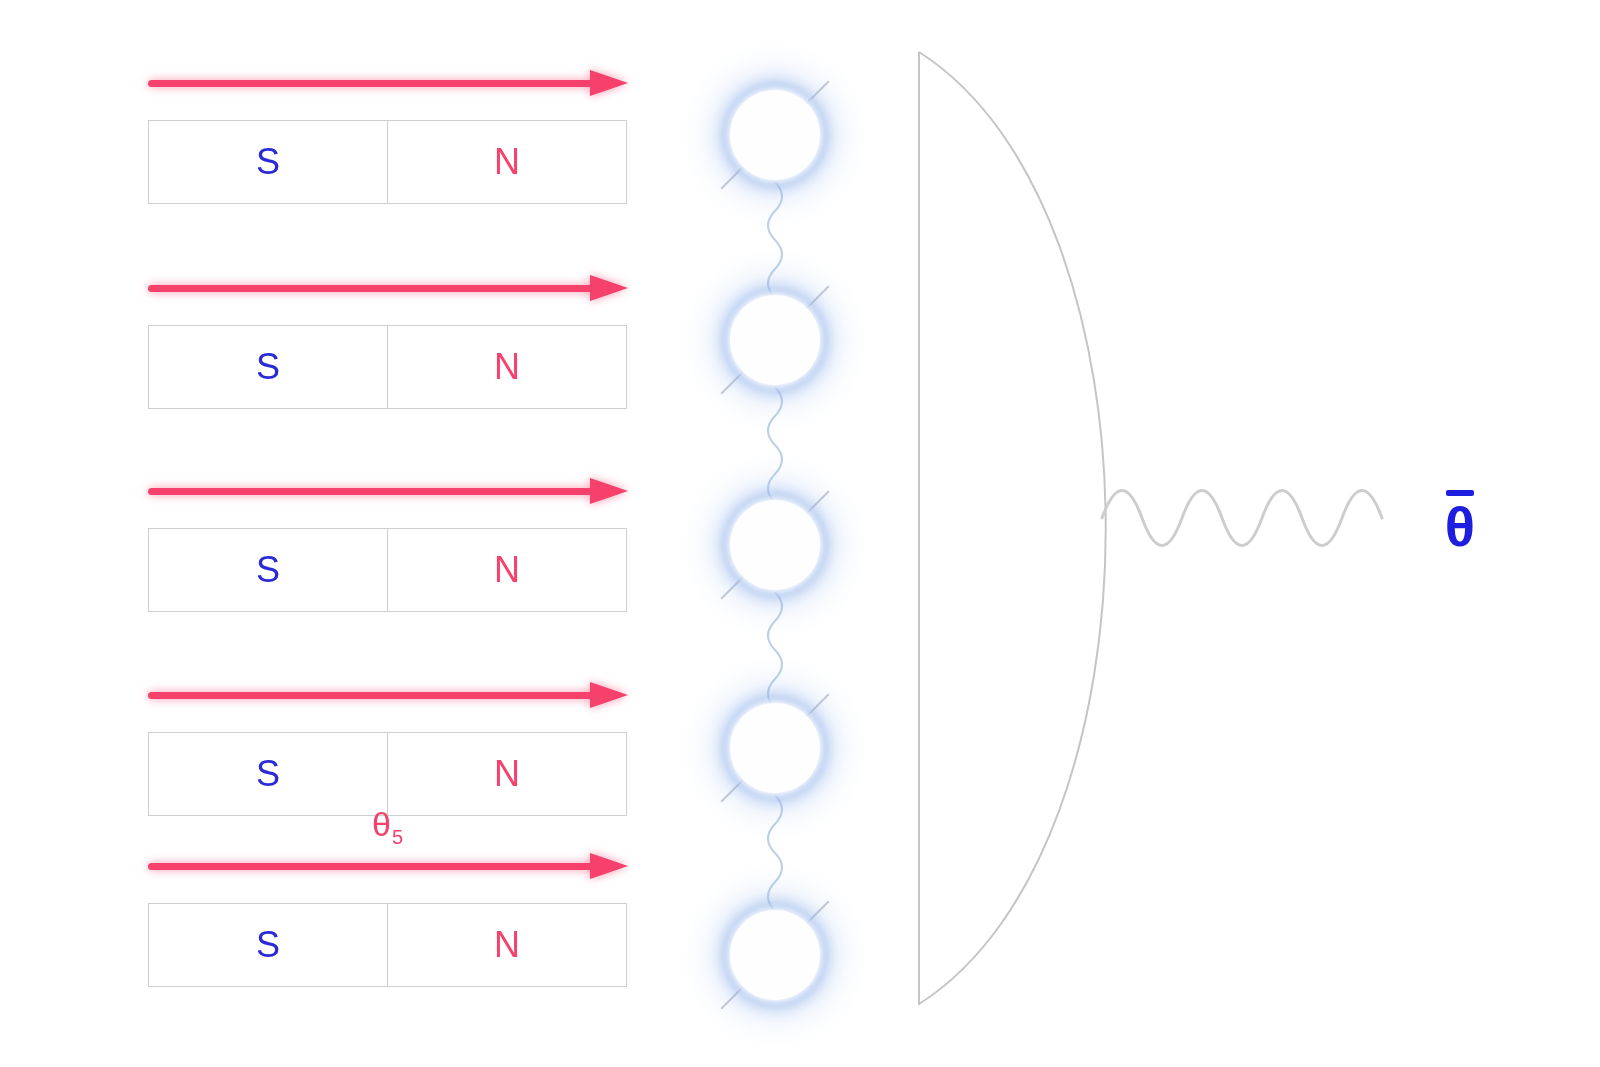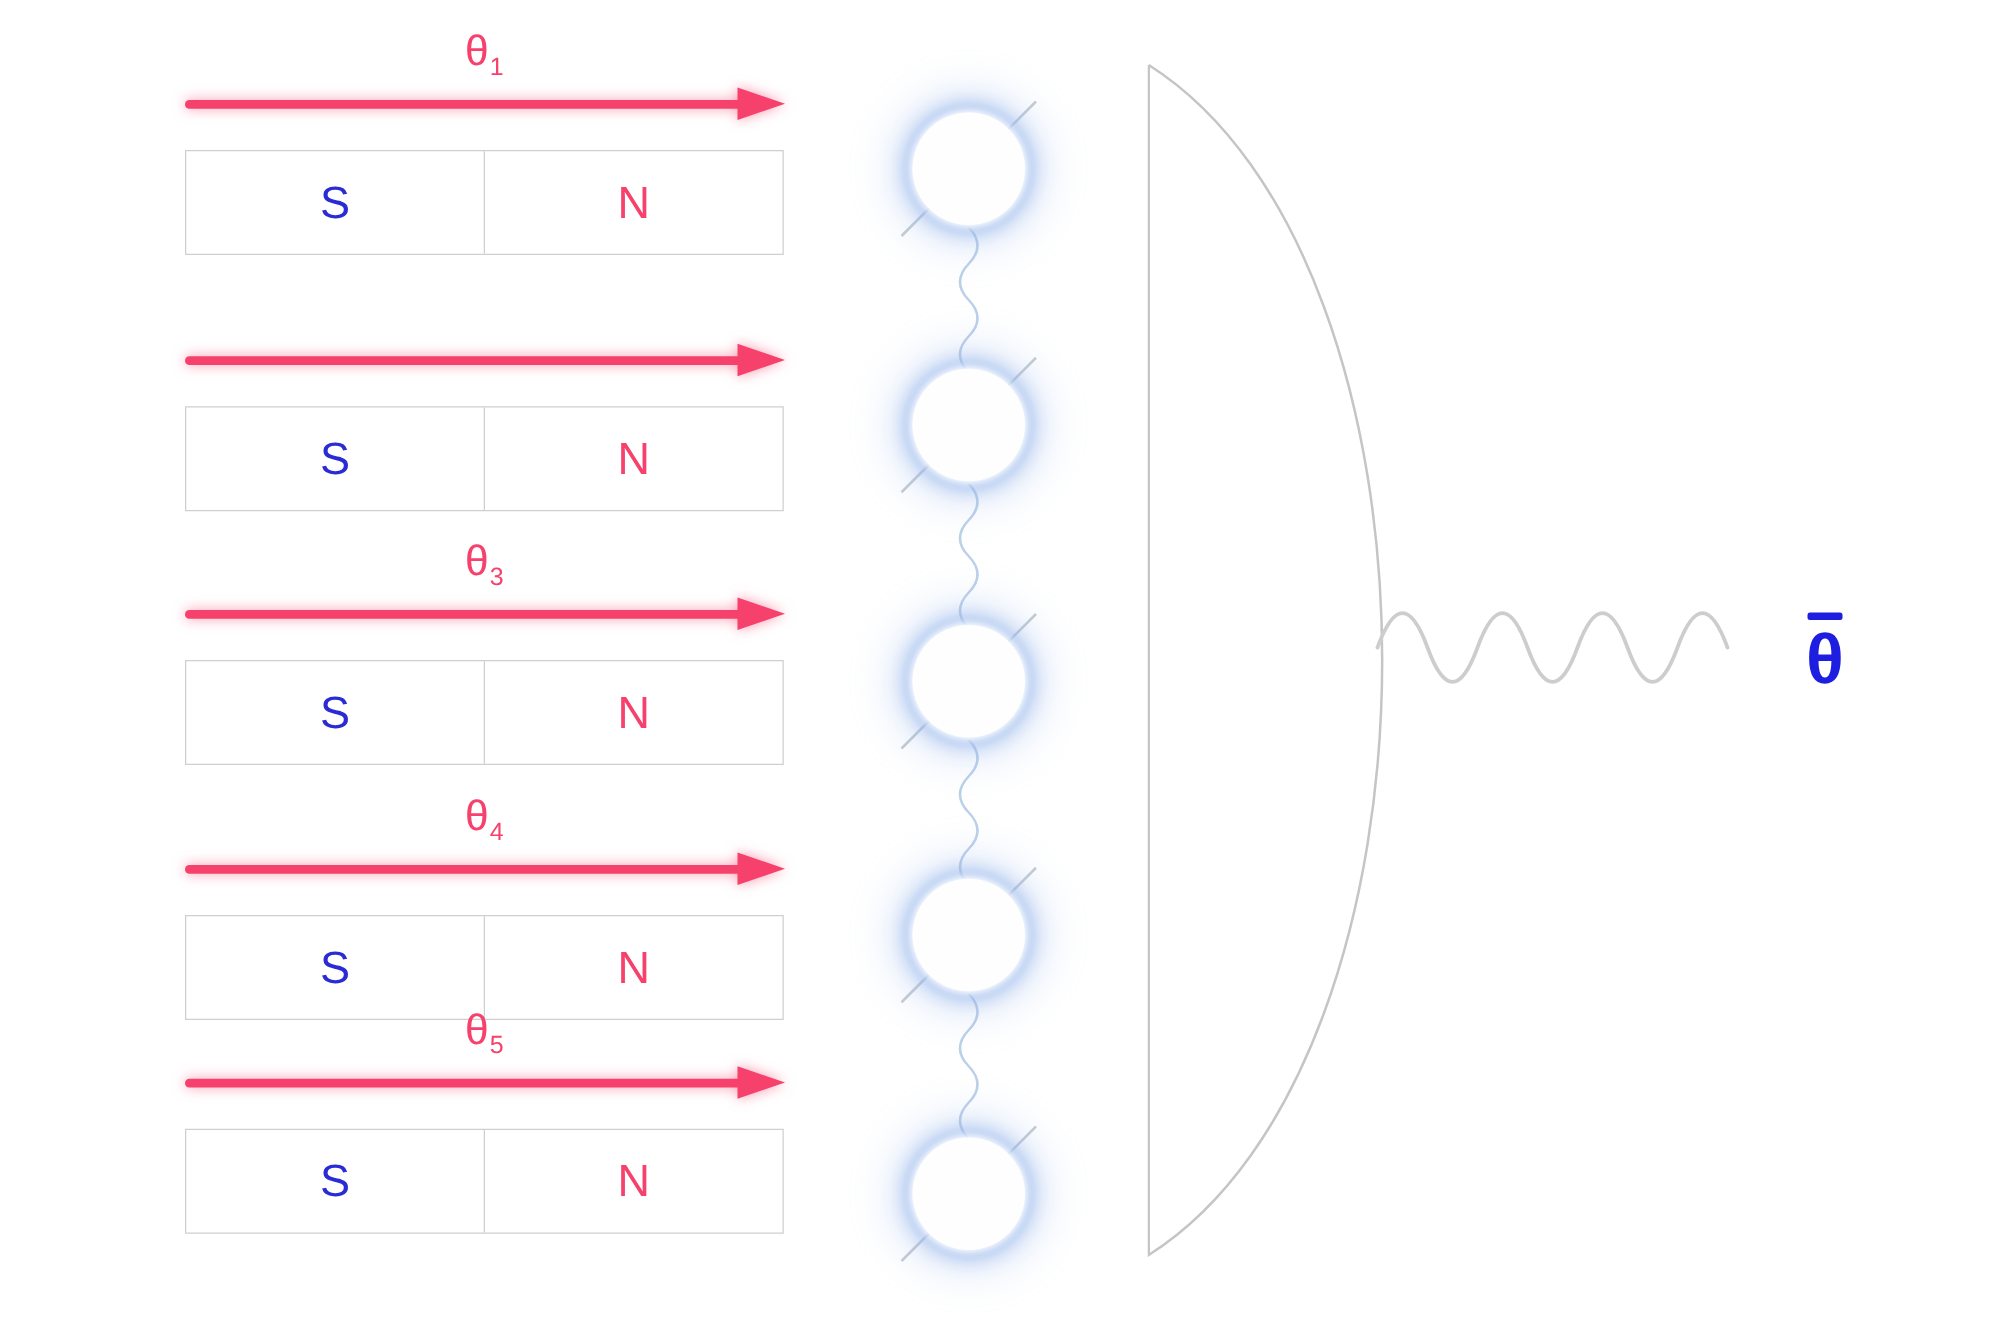--- a/index.html
+++ b/index.html
@@ -60,21 +60,20 @@
     color:var(--output_label,#1e1ee0);font-size:56px;font-weight:bold;line-height:1;
   }
   .macron{display:block;width:28px;height:6px;border-radius:2px;background:var(--output_label,#1e1ee0);}
 </style>
 </head>
 <body>
 
 <div class="canvas">
 
   <div class="magnet-unit" style="top:22px">
-    <div class="theta-label"><span>θ</span><sub>1</sub></div>
     <div class="arrow">
         <div class="arrow-line"></div>
         <div class="arrow-head"></div>
       </div>
     <div class="magnet-box">
       <div class="pole south">S</div>
       <div class="pole north">N</div>
     </div>
   </div>
 
@@ -83,33 +82,31 @@
         <div class="arrow-line"></div>
         <div class="arrow-head"></div>
       </div>
     <div class="magnet-box">
       <div class="pole south">S</div>
       <div class="pole north">N</div>
     </div>
   </div>
 
   <div class="magnet-unit" style="top:430px">
-    <div class="theta-label"><span>θ</span><sub>3</sub></div>
     <div class="arrow">
         <div class="arrow-line"></div>
         <div class="arrow-head"></div>
       </div>
     <div class="magnet-box">
       <div class="pole south">S</div>
       <div class="pole north">N</div>
     </div>
   </div>
 
   <div class="magnet-unit" style="top:634px">
-    <div class="theta-label"><span>θ</span><sub>4</sub></div>
     <div class="arrow">
         <div class="arrow-line"></div>
         <div class="arrow-head"></div>
       </div>
     <div class="magnet-box">
       <div class="pole south">S</div>
       <div class="pole north">N</div>
     </div>
   </div>
 

